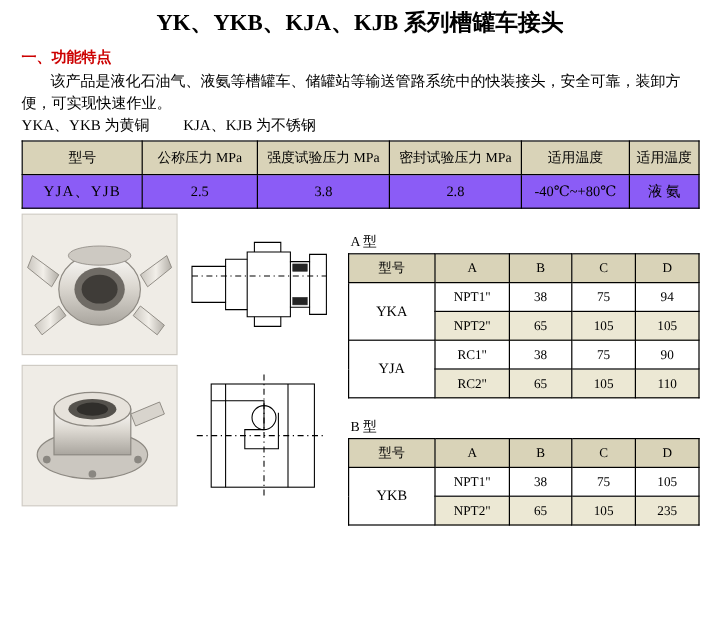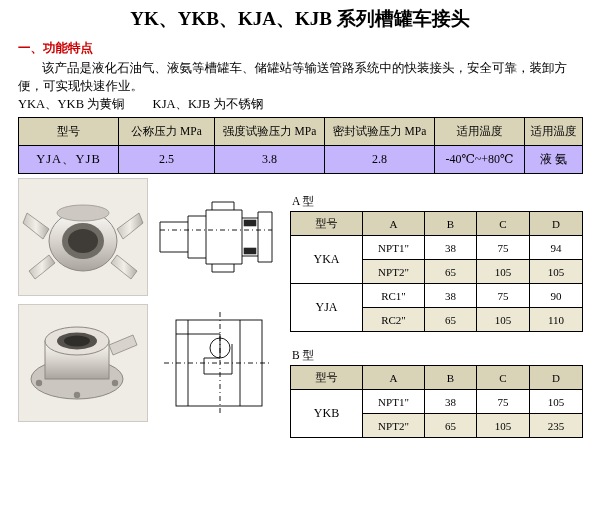--- a/index.html
+++ b/index.html
@@ -67,21 +67,21 @@
     font-size: 12px;
     height: 25px;
     font-family: "Liberation Serif", "DejaVu Serif", serif;
     font-weight: normal;
   }
   table.spec thead th {
     background: #d9d3b8;
     font-size: 11.5px;
   }
   table.spec tbody tr.alt td {
-    background: #c4b5fd;
+    background: #8b5cf6;
   }
   table.spec td.name {
     font-size: 12.5px;
     letter-spacing: 1px;
   }
   .lower {
     position: relative;
     margin-top: 4px;
   }
   .img-col {

